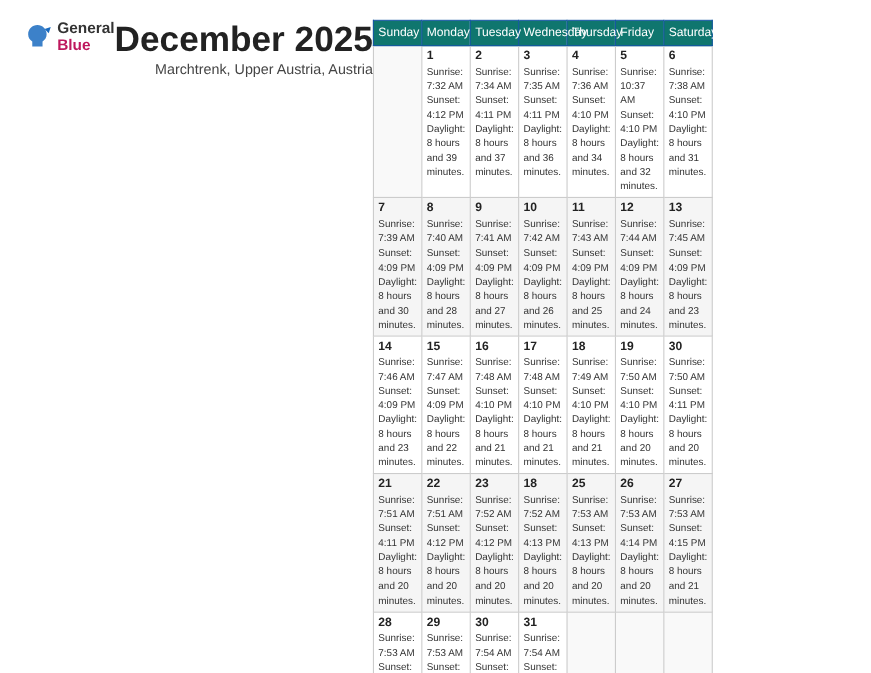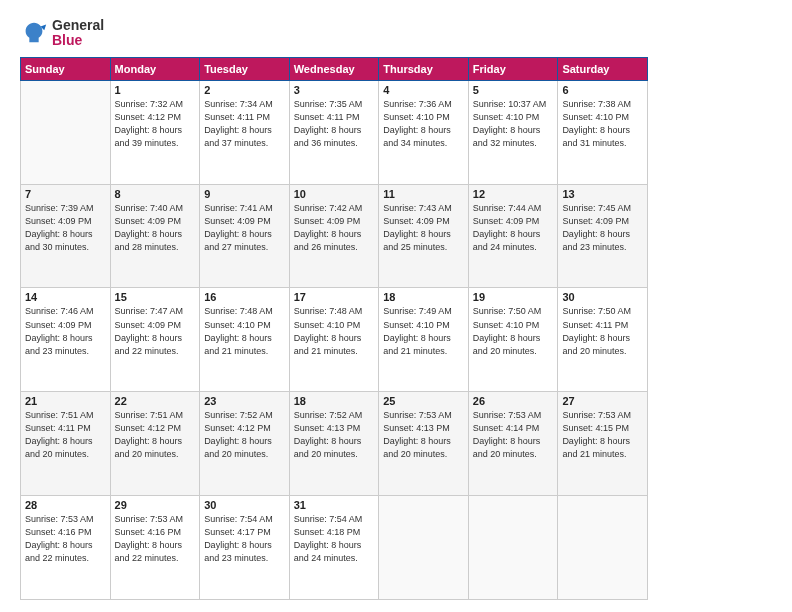--- a/index.html
+++ b/index.html
@@ -8,21 +8,21 @@
       background: #fff;
       width: 792px;
       height: 612px;
       overflow: hidden;
     }
     .page {
       width: 660px;
       height: 612px;
       padding: 18px 12px 12px 20px;
       display: flex;
-      flex-direction: column;
+      flex-direction: row;
     }
     .header {
       display: flex;
       justify-content: space-between;
       align-items: flex-start;
       margin-bottom: 8px;
     }
     .logo {
       display: flex;
       align-items: center;
@@ -62,24 +62,24 @@
       margin-top: 2px;
     }
     .calendar {
       flex: 1;
       border: 1px solid #ccc;
       border-collapse: collapse;
       width: 100%;
       table-layout: fixed;
     }
     .calendar th {
-      background-color: #be185d;
+      background-color: #0f766e;
       color: white;
       font-size: 11px;
-      font-weight: bold;
+      font-weight: normal;
       padding: 5px 4px;
       text-align: left;
       border: 1px solid #1558a0;
     }
     .calendar td {
       border: 1px solid #ccc;
       vertical-align: top;
       padding: 3px 4px;
       font-size: 9.5px;
       color: #333;
@@ -111,20 +111,24 @@
   <div class="header">
     <div class="logo">
       <svg class="logo-icon" viewBox="0 0 30 30">
         <path d="M15 4 C10 4 6 8 6 13 C6 16 7.5 18.5 10 20 L10 25 L20 25 L20 20 C22.5 18.5 24 16 24 13 C24 8 20 4 15 4 Z" fill="#1a6bbf" opacity="0.85"></path>
         <path d="M22 8 L28 6 L26 12 Z" fill="#1a6bbf"></path>
       </svg>
       <div class="logo-text">
         <span class="logo-general">General</span>
         <span class="logo-blue">Blue</span>
       </div>
+    </div>
+    <div class="title-section">
+      <div class="month-title">December 2025</div>
+      <div class="location">Marchtrenk, Upper Austria, Austria</div>
     </div>
   </div>
 
   <table class="calendar">
     <thead>
       <tr>
         <th>Sunday</th>
         <th>Monday</th>
         <th>Tuesday</th>
         <th>Wednesday</th>

